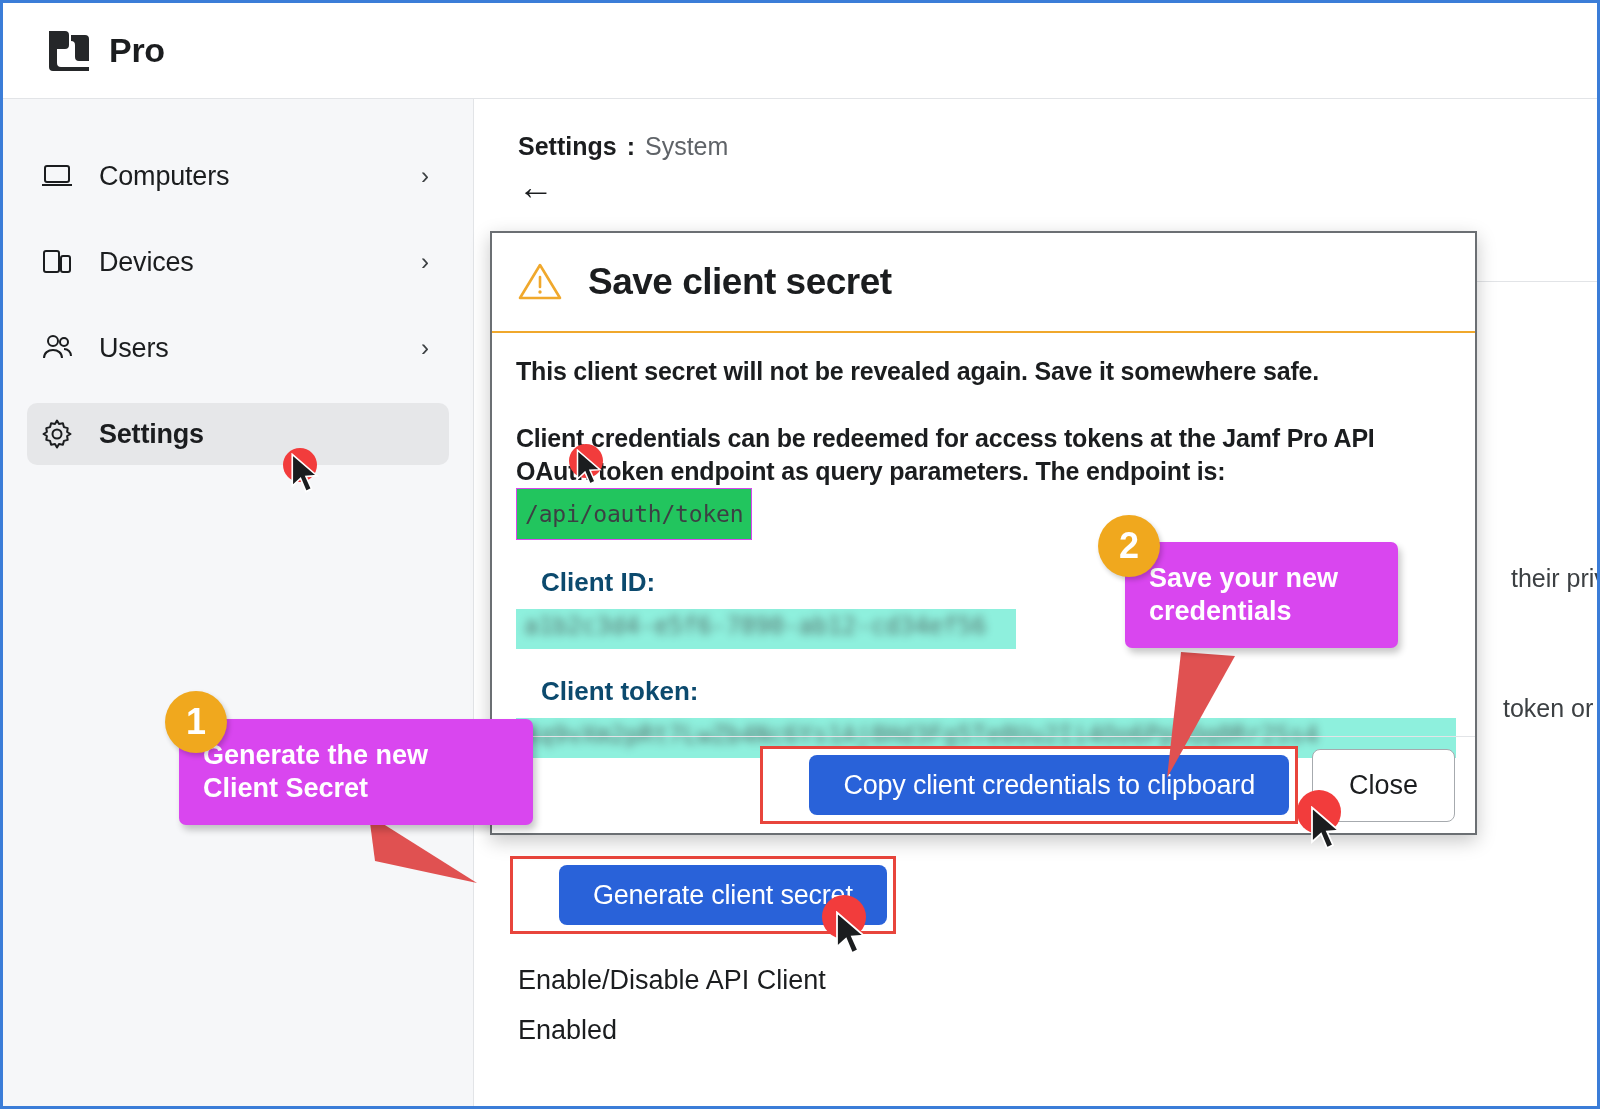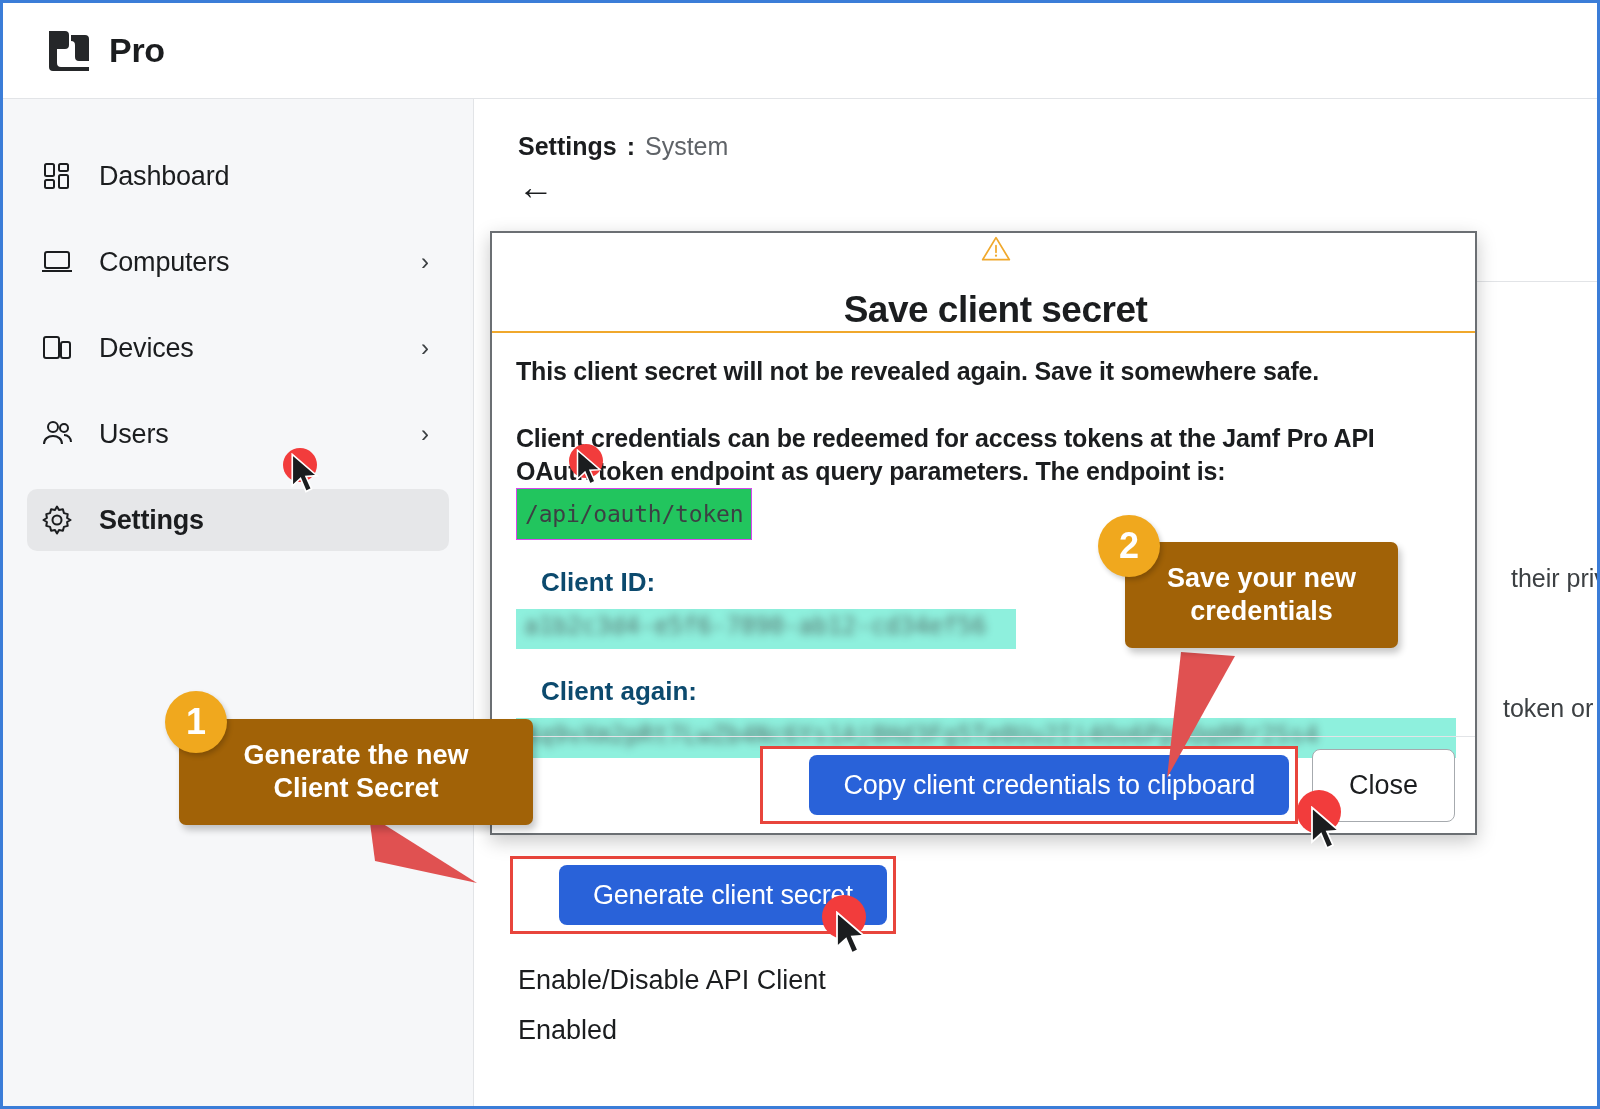--- a/index.html
+++ b/index.html
@@ -181,21 +181,20 @@
     box-shadow: 0 6px 18px rgba(0,0,0,0.22);
     z-index: 30;
   }
   #modal-header {
     height: 100px;
     border-bottom: 2px solid #f0a82c;
     display: flex;
     align-items: center;
     padding-left: 24px;
     gap: 24px;
-    flex-direction: column;
   }
   #modal-title {
     font-size: 37px;
     font-weight: bold;
     color: #1b1d1f;
     letter-spacing: -0.5px;
   }
   #modal-body {
     padding: 22px 24px 0 24px;
     height: 405px;
@@ -278,26 +277,26 @@
     align-items: center;
     justify-content: center;
   }
 
   
   .callout {
     position: absolute;
     z-index: 60;
   }
   .callout .bubble {
-    background: #a16207;
+    background: #d946ef;
     border-radius: 7px;
     color: #ffffff;
     font-size: 27px;
     font-weight: bold;
-    text-align: center;
+    text-align: left;
     line-height: 1.22;
     padding: 20px 24px;
     box-shadow: 3px 5px 7px rgba(0,0,0,0.22);
     position: relative;
     z-index: 2;
   }
   .callout .badge {
     position: absolute;
     width: 62px; height: 62px;
     border-radius: 50%;
@@ -339,31 +338,20 @@
       <svg class="logo" viewBox="0 0 48 48">
         <path d="M4 4 h16 a4 4 0 0 1 4 4 v10 a4 4 0 0 1 -4 4 h-8 v14 a4 4 0 0 0 4 4 h28 v4 h-36 a4 4 0 0 1 -4 -4 z" fill="#252729"></path>
         <path d="M26 8 h14 a4 4 0 0 1 4 4 v22 h-10 a4 4 0 0 1 -4 -4 v-12 a4 4 0 0 0 -4 -4 z" fill="#252729"></path>
       </svg>
       <span class="brand-text">Pro</span>
     </div>
   </div>
 
   <nav id="sidebar">
 
-    <div class="nav-item">
-      <span class="nav-icon">
-        <svg width="32" height="32" viewBox="0 0 32 32" fill="none" stroke="#1b1d1f" stroke-width="2">
-          <rect x="4" y="4" width="9" height="12" rx="1.5"></rect>
-          <rect x="18" y="4" width="9" height="7" rx="1.5"></rect>
-          <rect x="4" y="20" width="9" height="8" rx="1.5"></rect>
-          <rect x="18" y="15" width="9" height="13" rx="1.5"></rect>
-        </svg>
-      </span>
-      <span class="nav-label">Dashboard</span>
-    </div>
 
     <div class="nav-item">
       <span class="nav-icon">
         <svg width="34" height="34" viewBox="0 0 34 34" fill="none" stroke="#1b1d1f" stroke-width="2">
           <rect x="5" y="7" width="24" height="16" rx="2"></rect>
           <line x1="2" y1="26" x2="32" y2="26"></line>
         </svg>
       </span>
       <span class="nav-label">Computers</span>
       <span class="chev">›</span>
@@ -442,21 +430,21 @@
       <p class="modal-p p2">
         <span>Client credentials can be redeemed for access tokens at the Jamf Pro API OAuth token endpoint as query parameters. The endpoint is:</span>
         <span class="code-inline">/api/oauth/token</span>
       </p>
 
       <div class="field-label">Client ID:</div>
       <div class="redacted" id="redacted-client-id">
         <span class="blurtext">a1b2c3d4-e5f6-7890-ab12-cd34ef56</span>
       </div>
 
-      <div class="field-label">Client again:</div>
+      <div class="field-label">Client token:</div>
       <div class="redacted" id="redacted-client-secret">
         <span class="blurtext">Kq9vXm2pRt7LwZb4Nc6Ys1Aj8Hd3Fg5Te0Uu2Ii4Oo6Pp8Qq0Rr2Ss4</span>
       </div>
     </div>
 
     <div id="modal-footer">
       <div id="copy-btn-wrap">
         <button class="btn-primary">Copy client credentials to clipboard</button>
       </div>
       <button class="btn-secondary">Close</button>

